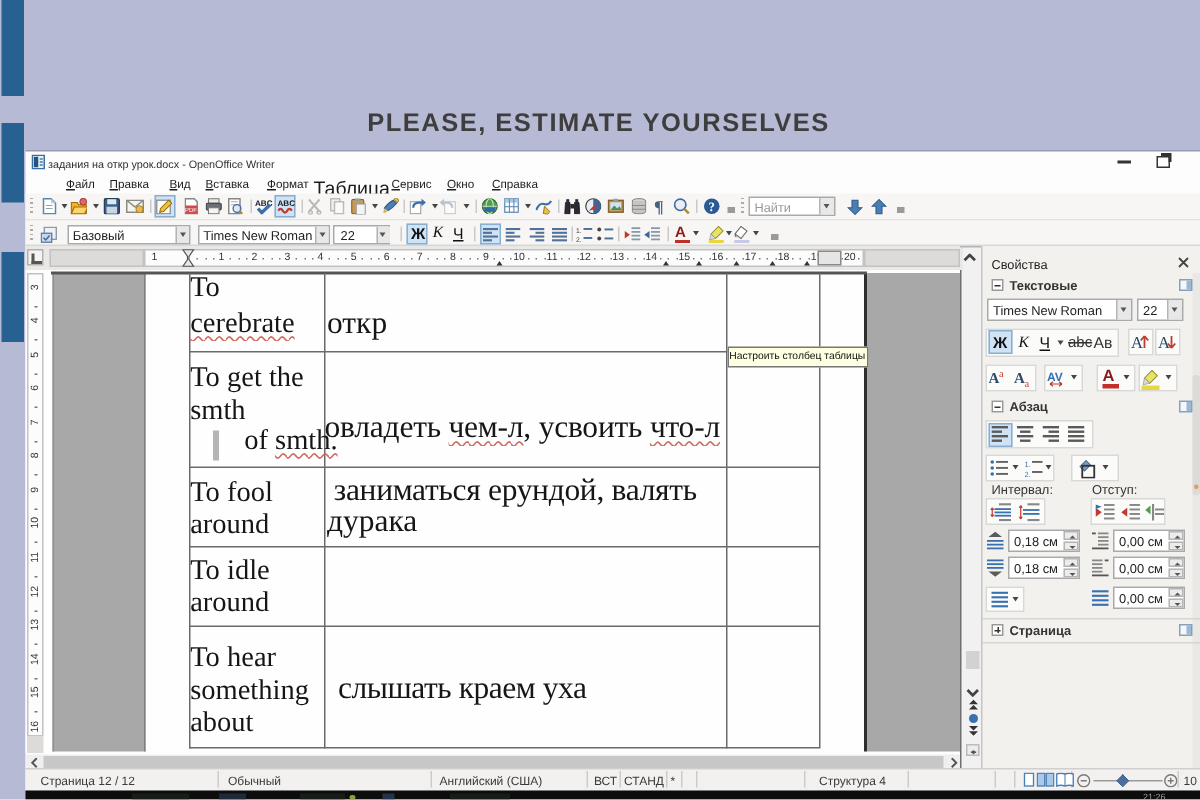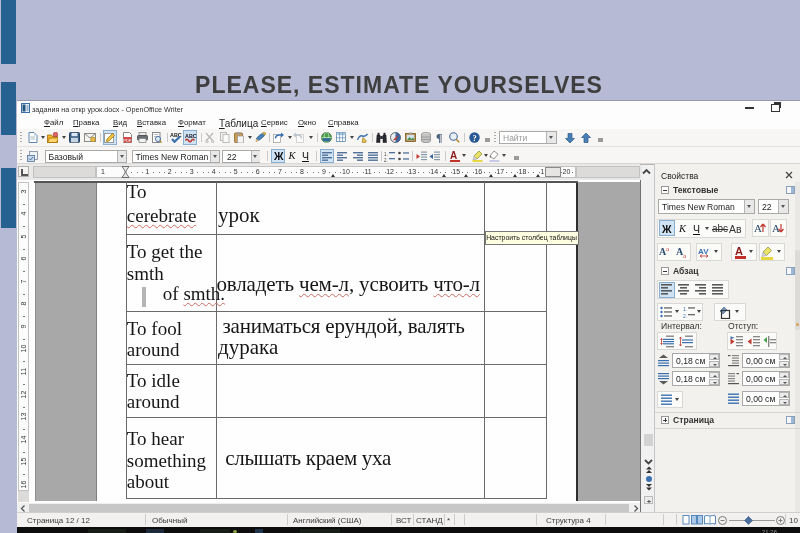--- a/index.html
+++ b/index.html
@@ -18,40 +18,40 @@
 .cbtn:after{content:"";position:absolute;left:50%;top:50%;margin-left:-2.5px;margin-top:-1.5px;
   width:0;height:0;border-left:2.5px solid transparent;border-right:2.5px solid transparent;border-top:3px solid #555;}
 .statxt{position:absolute;top:515.5px;font-size:8px;color:#3a3a3a;white-space:nowrap;}
 .stasep{position:absolute;top:514px;width:1px;height:11px;background:#cccccc;}
 </style></head><body>
 <div id="page">
 
 <div class="abs" style="left:1px;top:0px;width:14.5px;height:64px;background:#266191;"></div>
 <div class="abs" style="left:1px;top:81.5px;width:14.5px;height:53px;background:#266191;"></div>
 <div class="abs" style="left:1px;top:167.5px;width:14.5px;height:60px;background:#266191;"></div>
-<div class="abs" style="left:0;top:71.5px;width:798px;text-align:center;font-size:23px;font-weight:bold;color:#3e3e3e;letter-spacing:1px;">PLEASE, ESTIMATE YOURSELVES</div>
+<div class="abs" style="left:0;top:71.5px;width:798px;text-align:center;font-size:17px;font-weight:bold;color:#3e3e3e;letter-spacing:1px;">PLEASE, ESTIMATE YOURSELVES</div>
 <div class="abs" style="left:17px;top:100px;width:783px;height:427px;background:#fdfdfd;border-top:1px solid #9a9ab0;box-sizing:border-box;"></div>
 <svg class="abs" style="left:21px;top:103px;" width="9" height="10" viewBox="0 0 9 10">
 <rect x="0.5" y="0.5" width="8" height="9" fill="#e8f0f8" stroke="#3b6ea5" stroke-width="1"></rect>
 <rect x="1.5" y="1.5" width="3" height="7" fill="#26547d"></rect>
 <line x1="5.5" y1="3" x2="7.5" y2="3" stroke="#4a7ba6" stroke-width="1"></line>
 <line x1="5.5" y1="5" x2="7.5" y2="5" stroke="#4a7ba6" stroke-width="1"></line>
 <line x1="5.5" y1="7" x2="7.5" y2="7" stroke="#4a7ba6" stroke-width="1"></line>
 </svg>
 <div class="abs" style="left:32px;top:104.5px;font-size:7.2px;color:#2f2f2f;">задания  на откр урок.docx - OpenOffice Writer</div>
 <div class="abs" style="left:745px;top:107px;width:9px;height:1.5px;background:#333;"></div>
 <div class="abs" style="left:771px;top:103.5px;width:7px;height:6px;border:1px solid #333;"></div>
 <div class="abs" style="left:773.5px;top:102px;width:6px;height:1.5px;background:#333;"></div>
 <div class="abs" style="left:779px;top:102px;width:1.5px;height:6px;background:#333;"></div>
 <div class="abs" style="left:44px;top:117.5px;font-size:7.8px;color:#1d1d1d;"><span style="text-decoration:underline;text-underline-offset:1px;">Ф</span>айл</div>
 <div class="abs" style="left:73px;top:117.5px;font-size:7.8px;color:#1d1d1d;"><span style="text-decoration:underline;text-underline-offset:1px;">П</span>равка</div>
 <div class="abs" style="left:113px;top:117.5px;font-size:7.8px;color:#1d1d1d;"><span style="text-decoration:underline;text-underline-offset:1px;">В</span>ид</div>
 <div class="abs" style="left:137px;top:117.5px;font-size:7.8px;color:#1d1d1d;"><span style="text-decoration:underline;text-underline-offset:1px;">В</span>ставка</div>
 <div class="abs" style="left:178px;top:117.5px;font-size:7.8px;color:#1d1d1d;"><span style="text-decoration:underline;text-underline-offset:1px;">Ф</span>ормат</div>
-<div class="abs" style="left:219px;top:117.5px;font-size:10px;color:#1d1d1d;"><span style="text-decoration:underline;text-underline-offset:1px;">Т</span>аблица</div>
+<div class="abs" style="left:209px;top:117.5px;font-size:13px;color:#1d1d1d;"><span style="text-decoration:underline;text-underline-offset:1px;">Т</span>аблица</div>
 <div class="abs" style="left:261px;top:117.5px;font-size:7.8px;color:#1d1d1d;"><span style="text-decoration:underline;text-underline-offset:1px;">С</span>ервис</div>
 <div class="abs" style="left:298px;top:117.5px;font-size:7.8px;color:#1d1d1d;"><span style="text-decoration:underline;text-underline-offset:1px;">О</span>кно</div>
 <div class="abs" style="left:328px;top:117.5px;font-size:7.8px;color:#1d1d1d;"><span style="text-decoration:underline;text-underline-offset:1px;">С</span>правка</div>
 <div class="abs" style="left:17px;top:129px;width:783px;height:18px;background:#f7f6f4;border-bottom:1px solid #e3e2e0;box-sizing:border-box;"></div>
 <div class="abs" style="left:20px;top:132px;width:2px;height:10px;background:repeating-linear-gradient(#aaa 0 1px,transparent 1px 3px);"></div>
 <div class="vsep1" style="left:99.5px;"></div>
 <div class="vsep1" style="left:166.5px;"></div>
 <div class="vsep1" style="left:200.5px;"></div>
 <div class="vsep1" style="left:269px;"></div>
 <div class="vsep1" style="left:316.5px;"></div>
@@ -457,21 +457,21 @@
 <div class="line ser" style="left:126.8px;top:263.671px;font-size:19px;line-height:19px;">smth</div>
 <div class="line ser" style="left:126.8px;top:284.471px;font-size:19px;line-height:19px;margin-left:36px;">of&nbsp;<span class="wavy">smth.</span></div>
 <div class="line ser" style="left:126.8px;top:318.971px;font-size:19px;line-height:19px;">To fool</div>
 <div class="line ser" style="left:126.8px;top:339.771px;font-size:19px;line-height:19px;">around</div>
 <div class="line ser" style="left:126.8px;top:370.771px;font-size:19px;line-height:19px;">To idle</div>
 <div class="line ser" style="left:126.8px;top:391.571px;font-size:19px;line-height:19px;">around</div>
 <div class="line ser" style="left:126.8px;top:429.071px;font-size:19px;line-height:19px;">To hear</div>
 <div class="line ser" style="left:126.8px;top:450.571px;font-size:19px;line-height:19px;">something</div>
 <div class="line ser" style="left:126.8px;top:472.071px;font-size:19px;line-height:19px;">about</div>
 <div class="abs" style="left:141.8px;top:286.5px;width:4.5px;height:20px;background:#b5b5b5;"></div>
-<div class="line ser" style="left:218px;top:205.089px;font-size:21px;line-height:21px;">урок</div>
+<div class="line ser" style="left:218px;top:205.089px;font-size:21px;line-height:21px;">откр</div>
 <div class="line ser" style="left:216.4px;top:274.289px;font-size:21px;line-height:21px;letter-spacing:-0.15px;">овладеть <span class="wavy">чем-л</span>, усвоить <span class="wavy">что-л</span></div>
 <div class="line ser" style="left:222.5px;top:316.089px;font-size:21px;line-height:21px;letter-spacing:-0.2px;">заниматься ерундой, валять</div>
 <div class="line ser" style="left:218px;top:336.889px;font-size:21px;line-height:21px;">дурака</div>
 <div class="line ser" style="left:225.3px;top:447.989px;font-size:21px;line-height:21px;letter-spacing:-0.3px;">слышать краем уха</div>
 <div class="abs" style="left:484.5px;top:231px;width:94px;height:13.5px;background:#ffffe1;border:1px solid #777;box-sizing:border-box;font-size:6.9px;color:#111;text-align:center;line-height:12px;white-space:nowrap;font-family:'Liberation Sans',sans-serif;">Настроить столбец таблицы</div>
 <div class="abs" style="left:640px;top:164px;width:14px;height:348px;background:#f1f1f1;border-left:1.5px solid #6f6f6f;box-sizing:border-box;"></div>
 <div class="abs" style="left:640px;top:164px;width:1.5px;height:16px;background:#e8e8e8;"></div>
 <div class="abs" style="left:640px;top:164px;width:14px;height:1px;background:#b5b5b5;"></div>
 <svg class="abs" style="left:642px;top:168.5px;" width="9" height="6" viewBox="0 0 9 6">
       <path d="M1 4.5 L4.5 1 L8 4.5" fill="none" stroke="#444" stroke-width="1.8"></path>

